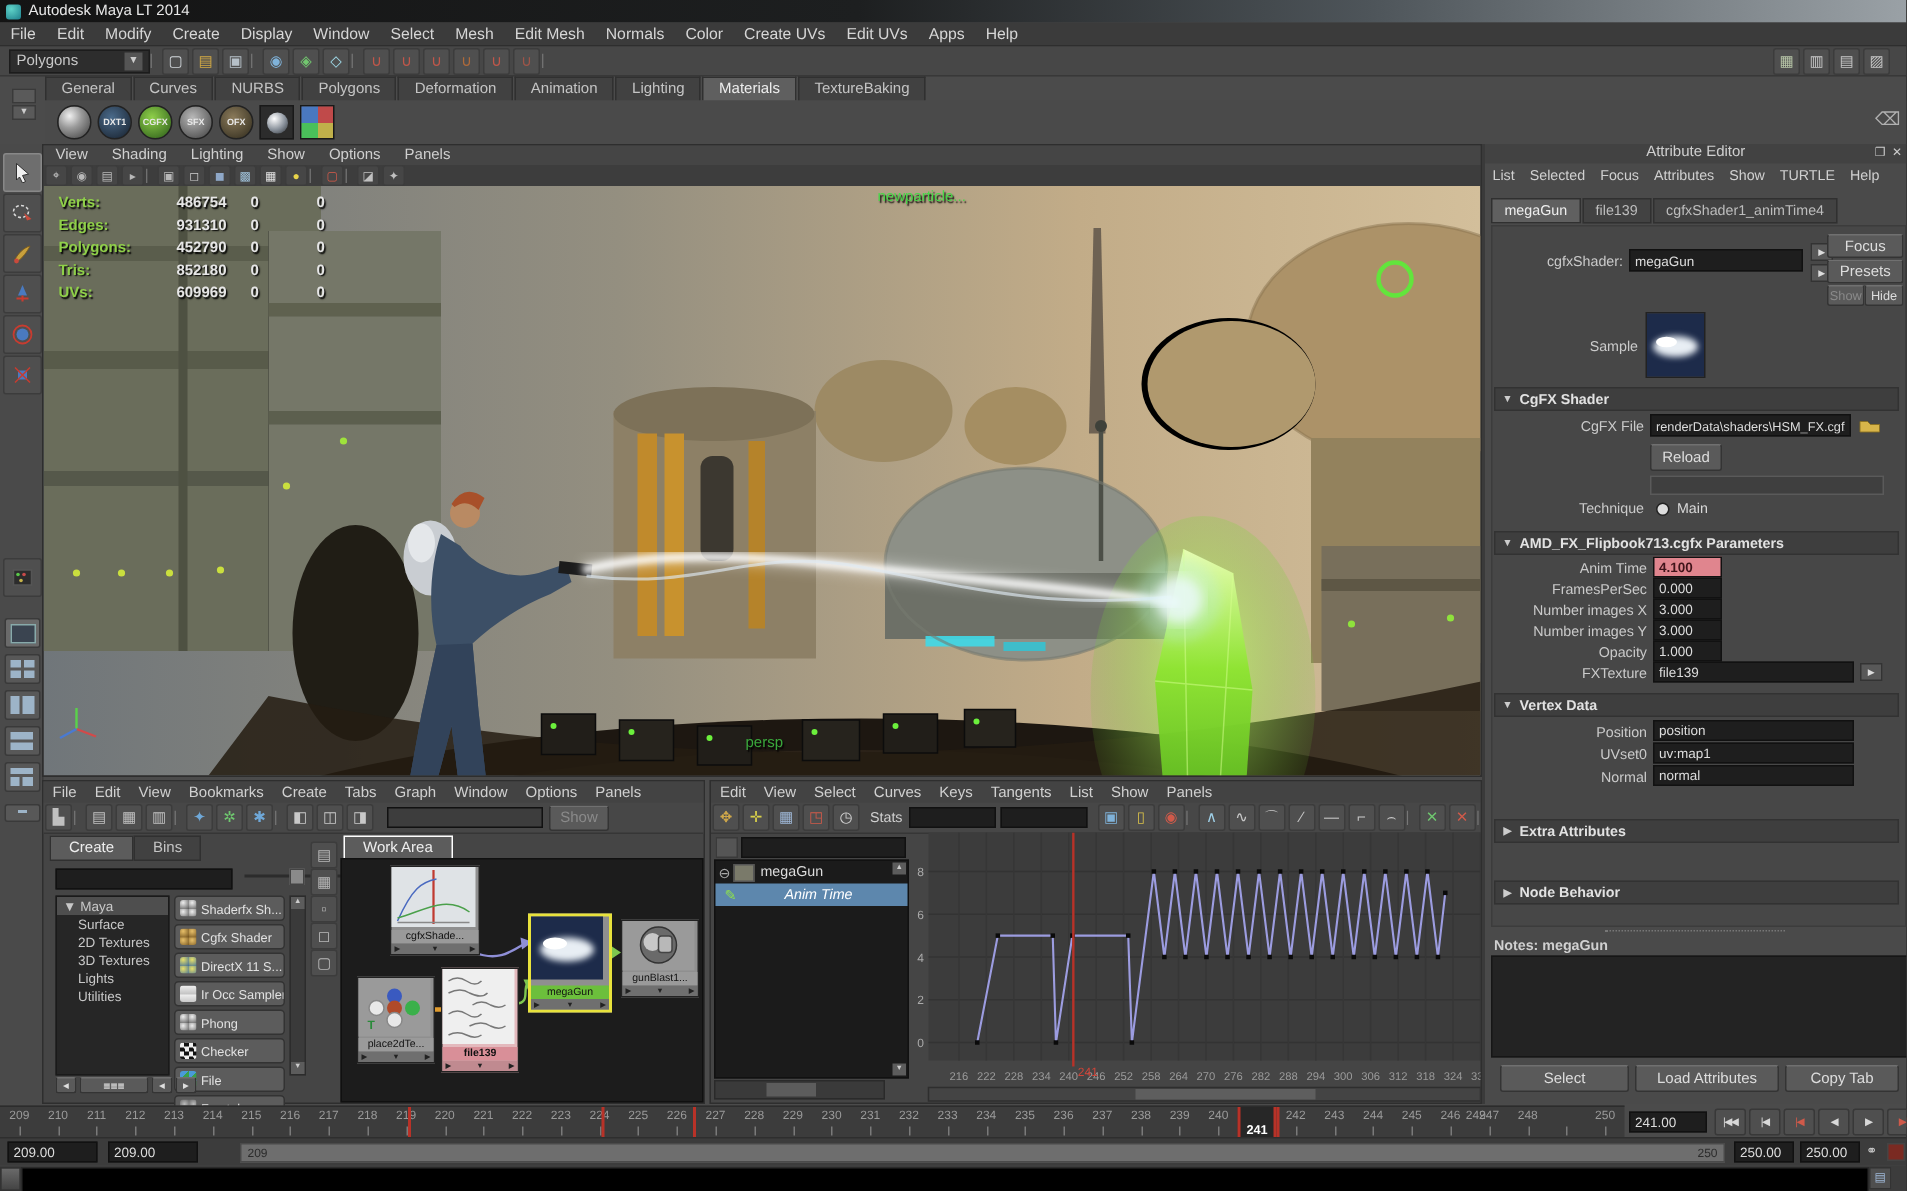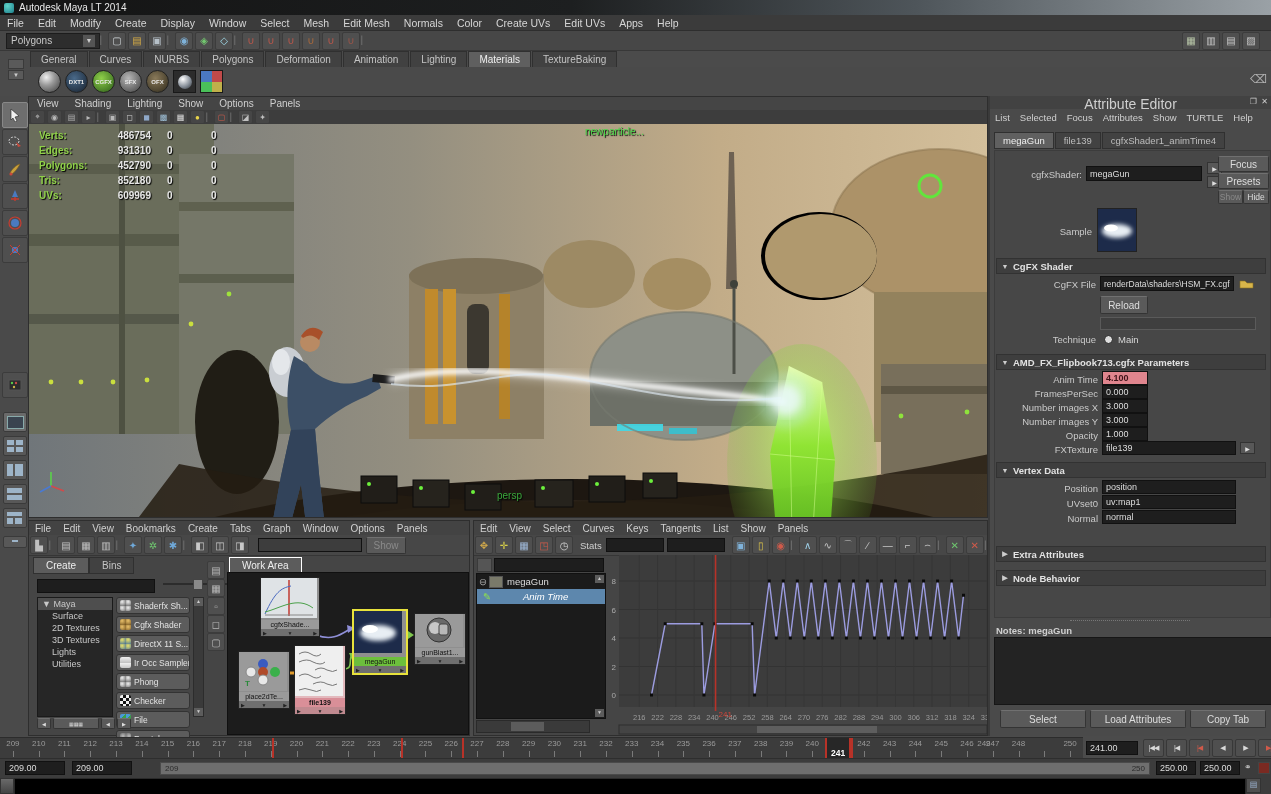--- a/index.html
+++ b/index.html
@@ -62,21 +62,21 @@
   .wa-node{position:absolute;border:1px solid #222;background:#8f8f8f;}
   .wa-label{position:absolute;left:0;right:0;height:9px;font-size:7px;color:#111;background:#9a9a9a;text-align:center;line-height:9px;overflow:hidden;}
   .wa-foot{position:absolute;left:0;right:0;bottom:0;height:7px;background:#6f6f6f;color:#222;font-size:5px;display:flex;justify-content:space-between;align-items:center;padding:0 2px;box-sizing:border-box;}
   
   .ge{left:473px;top:520px;width:515px;height:216px;background:#454545;border:1px solid #2e2e2e;box-sizing:border-box;}
   .outliner{position:absolute;left:2px;top:52px;width:128px;height:144px;background:#1b1b1b;border:1px solid #111;}
   .outl-row{height:15px;display:flex;align-items:center;font-size:9.5px;color:#ddd;}
   .outl-row.sel{background:#5d87ad;color:#fff;font-style:italic;}
   
   .ae{left:988px;top:96px;width:283px;height:640px;background:#4a4a4a;border-left:2px solid #3a3a3a;box-sizing:border-box;}
-  .ae-title{position:absolute;left:0;top:0;width:100%;height:13px;background:#424242;text-align:center;font-size:14px;color:#cfcfcf;}
+  .ae-title{position:absolute;left:0;top:0;width:100%;height:13px;background:#424242;text-align:center;font-size:10px;color:#cfcfcf;}
   .ae-menus{position:absolute;left:0;top:14px;width:100%;height:15px;display:flex;align-items:center;}
   .ae-menus span{padding:0 5px;font-size:9.5px;color:#d0d0d0;}
   .ae-tabs{position:absolute;left:4px;top:36px;display:flex;}
   .ae-tabs span{padding:2px 8px;background:#424242;border:1px solid #303030;color:#bdbdbd;font-size:9.5px;margin-right:1px;white-space:nowrap;}
   .ae-tabs span.active{background:#606060;color:#eee;}
   .sec-hdr{position:absolute;left:6px;width:268px;height:14px;background:#3e3e3e;border:1px solid #323232;color:#e2e2e2;font-weight:bold;font-size:9.5px;display:flex;align-items:center;}
   .sec-hdr .tri{width:16px;text-align:center;font-size:7px;color:#ccc;}
   .ae-lab{position:absolute;font-size:9.5px;color:#cacaca;text-align:right;}
   .connbtn{position:absolute;width:13px;height:10px;background:#585858;border:1px solid #333;color:#ddd;font-size:6px;display:flex;align-items:center;justify-content:center;}
   
@@ -880,21 +880,21 @@
       <span class="tri">▼</span>
       <span>Vertex Data</span>
     </div>
     <span class="ae-lab" style="left:10px;top:387px;width:98px;">Position</span>
     <input class="field" style="position: absolute; left: 112px; top: 384px; width: 134px;" value="position">
     <span class="ae-lab" style="left:10px;top:402px;width:98px;">UVset0</span>
     <input class="field" style="position: absolute; left: 112px; top: 399px; width: 134px;" value="uv:map1">
     <span class="ae-lab" style="left:10px;top:417px;width:98px;">Normal</span>
     <input class="field" style="position: absolute; left: 112px; top: 414px; width: 134px;" value="normal">
 
-    <div class="sec-hdr" style="top:434px;margin-top:40px;">
+    <div class="sec-hdr" style="top:451px;margin-top:40px;">
       <span class="tri">▶</span>
       <span>Node Behavior</span>
     </div>
     <div class="sec-hdr" style="top:450px;">
       <span class="tri">▶</span>
       <span>Extra Attributes</span>
     </div>
 
     <div style="position:absolute;left:80px;top:524px;width:120px;height:3px;border-top:1px dotted #777;"></div>
     <div style="position:absolute;left:6px;top:529px;font-weight:bold;font-size:9.5px;color:#d0d0d0;">Notes: megaGun</div>

